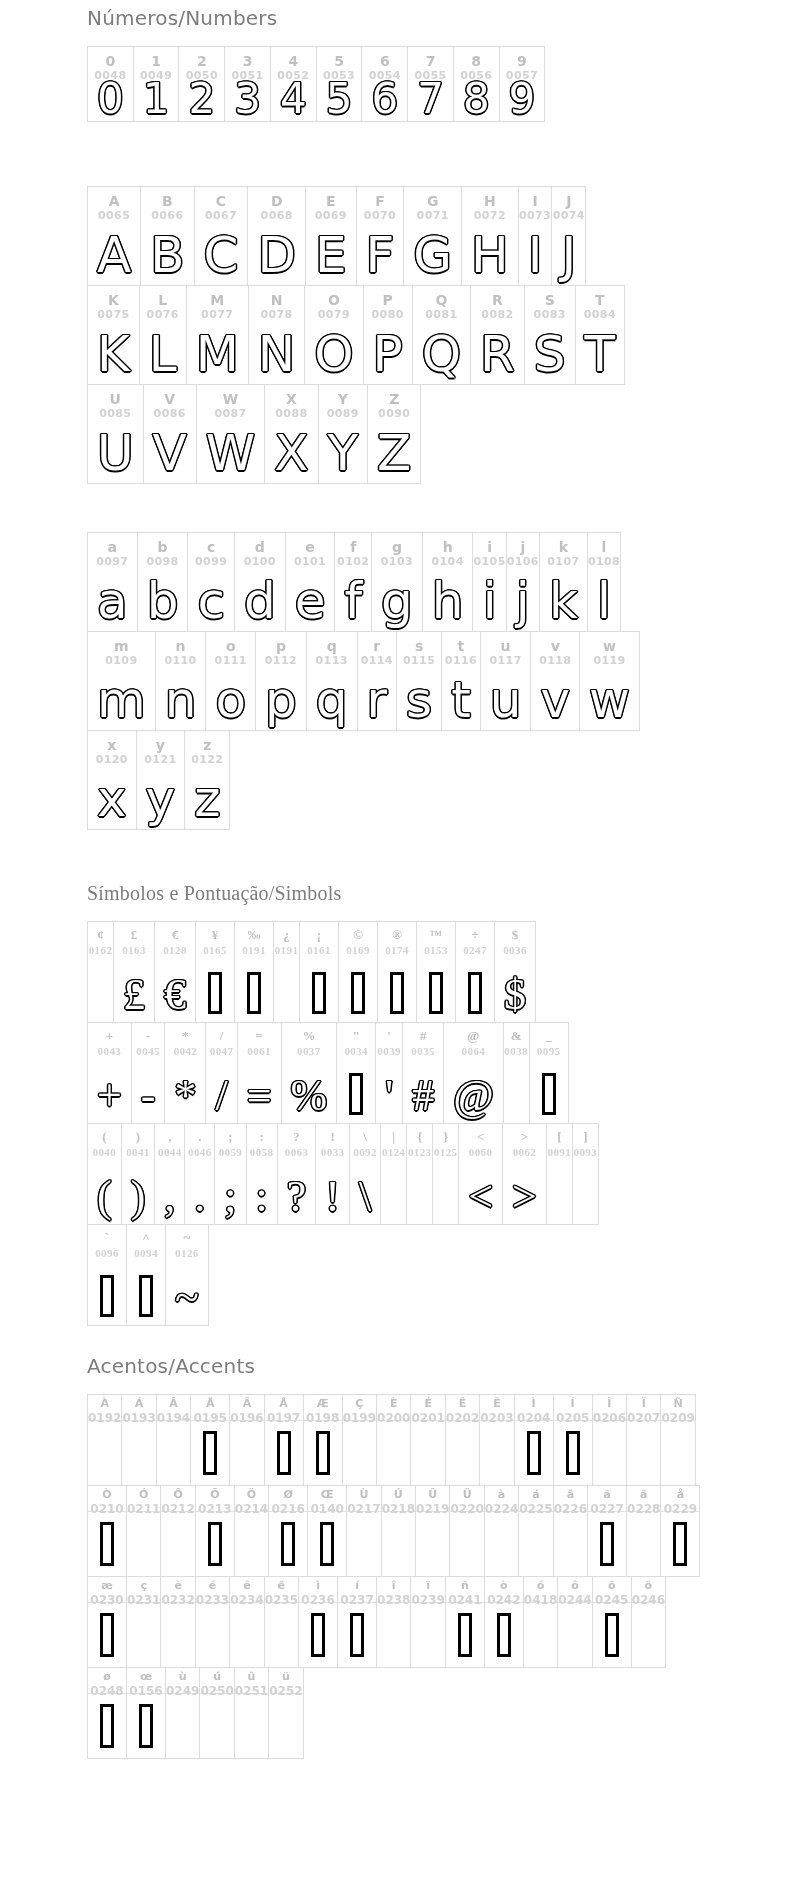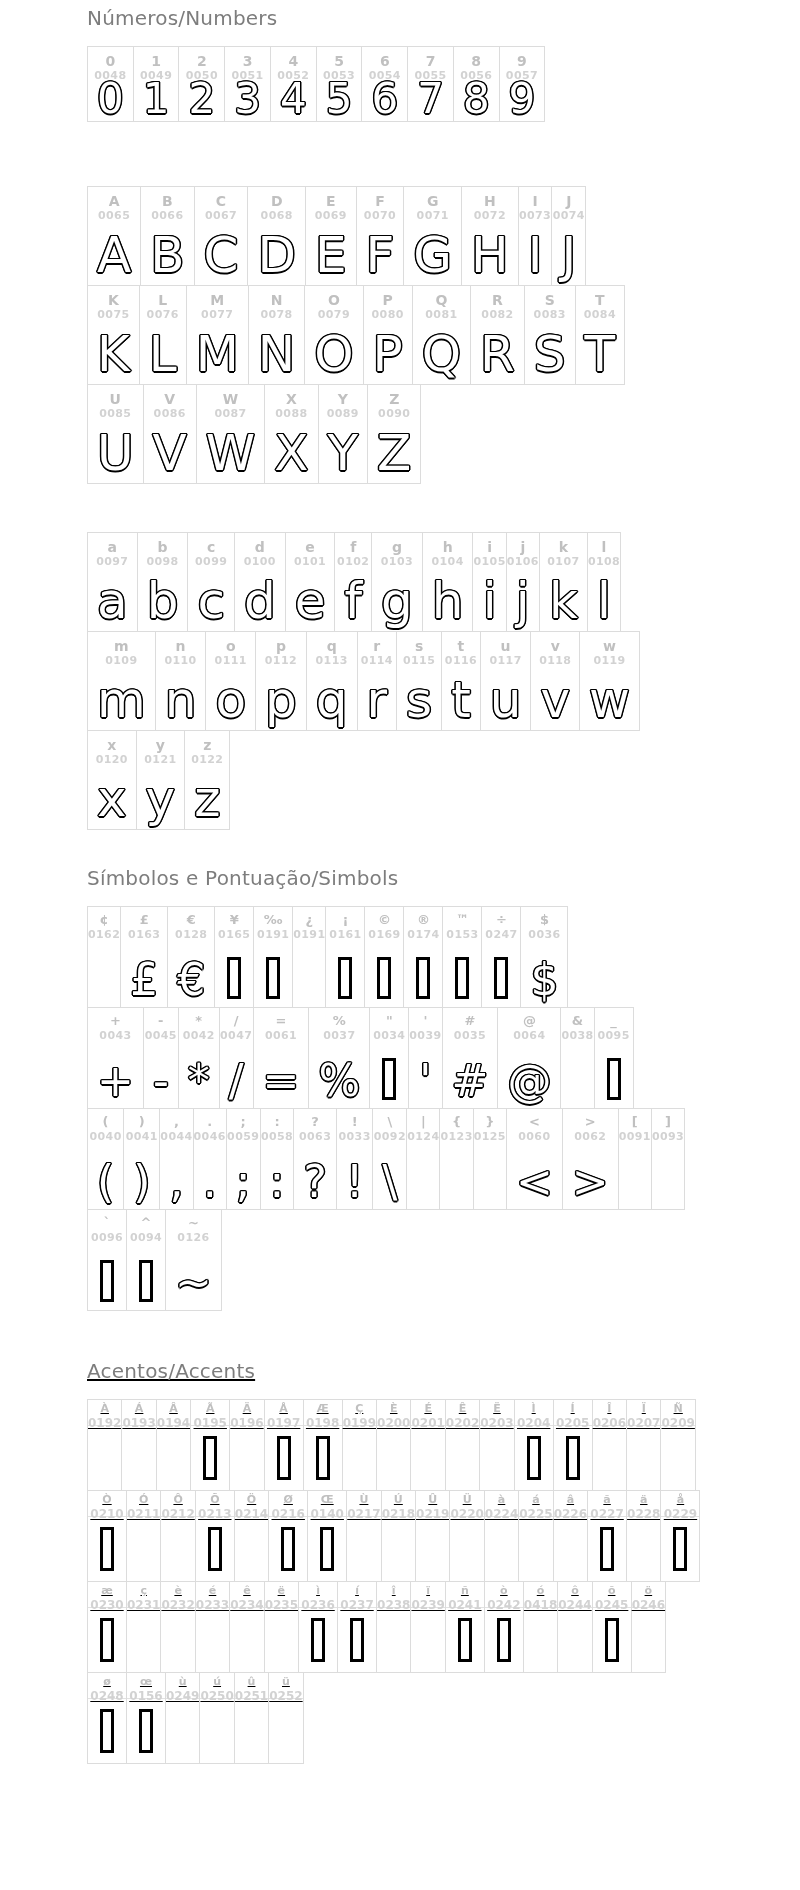--- a/index.html
+++ b/index.html
@@ -8,22 +8,22 @@
     font-family:"DejaVu Sans","Liberation Sans",sans-serif;
   }
   .page{padding:6px 0 0 87px;}
   .section-title{
     font-size:20px;font-weight:400;color:#7d7d7d;
     margin:0 0 16px 0;letter-spacing:0.2px;
   }
   .section{margin:0;}
   .sec-uppercase{margin-top:64px;}
   .sec-lowercase{margin-top:48px;}
-  .sec-symbols{margin-top:36px;}
-  .sec-accents{margin-top:48px;text-decoration:underline;}
+  .sec-symbols{margin-top:52px;font-family:Liberation Serif, serif;}
+  .sec-accents{margin-top:28px;}
   .glyph-row{display:flex;width:max-content;background:#fff;}
   .glyph-row + .glyph-row{margin-top:-1px;}
   .cell{
     border:1px solid #dcdcdc;background:#fff;
     display:flex;flex-direction:column;align-items:stretch;
     box-sizing:border-box;
   }
   .cell + .cell{margin-left:-1px;}
   .cell-head{
     display:flex;flex-direction:column;align-items:center;

